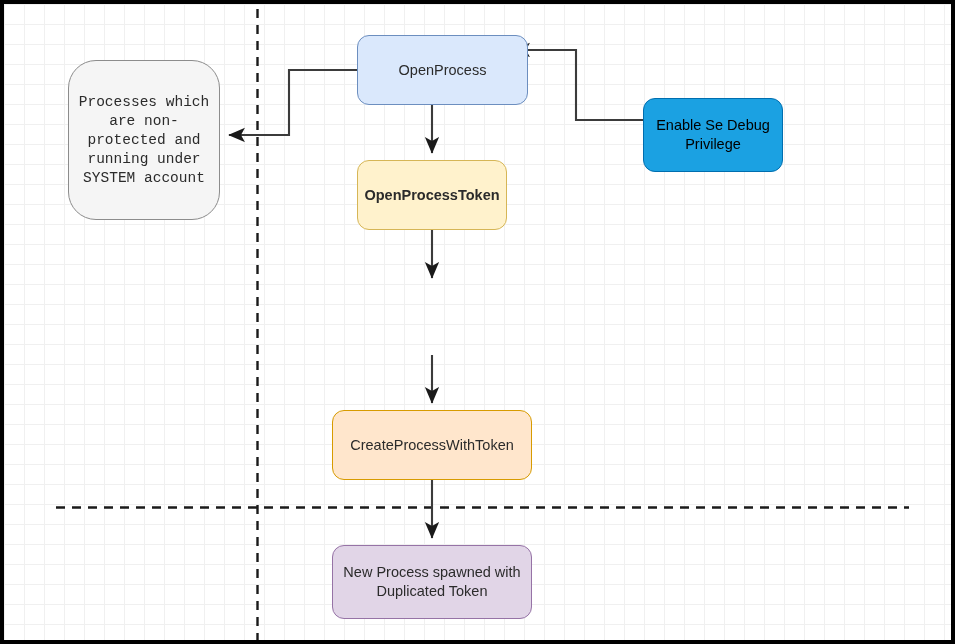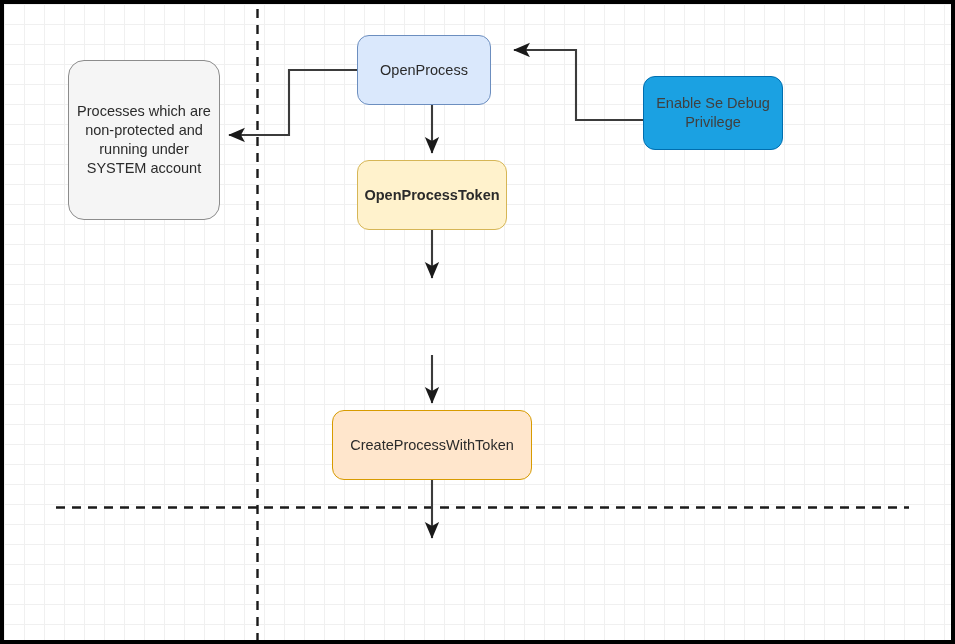--- a/index.html
+++ b/index.html
@@ -36,32 +36,33 @@
     line-height: 19px;
     color: #2b2b2b;
     padding: 4px 8px;
   }
   .node span { display: block; }
 
   .n-gray {
     left: 64px; top: 56px; width: 152px; height: 160px;
     background: #f5f5f5;
     border: 1.3px solid #8c8c8c;
-    border-radius: 16px;
+    border-radius: 28px;
+    font-family: Liberation Mono, monospace;
   }
   .n-openprocess {
-    left: 353px; top: 31px; width: 134px; height: 70px;
+    left: 353px; top: 31px; width: 171px; height: 70px;
     background: #dae8fc;
     border: 1.3px solid #6c8ebf;
   }
   .n-sedebug {
-    left: 639px; top: 72px; width: 140px; height: 74px;
+    left: 639px; top: 94px; width: 140px; height: 74px;
     background: #1ba1e2;
     border: 1.3px solid #006eaf;
-    color: #404040;
+    color: #000000;
   }
   .n-opentoken {
     left: 353px; top: 156px; width: 150px; height: 70px;
     background: #fff2cc;
     border: 1.3px solid #d6b656;
     font-weight: bold;
   }
   .n-duplicate {
     left: 353px; top: 281px; width: 150px; height: 70px;
     background: #d5e8d4;
@@ -139,14 +140,17 @@
 
   <div class="node n-opentoken">
     <span>OpenProcessToken</span>
   </div>
 
 
   <div class="node n-createproc">
     <span>CreateProcessWithToken</span>
   </div>
 
+  <div class="node n-newproc">
+    <span>New Process spawned with Duplicated Token</span>
+  </div>
 
 </div>
 
 </body></html>

